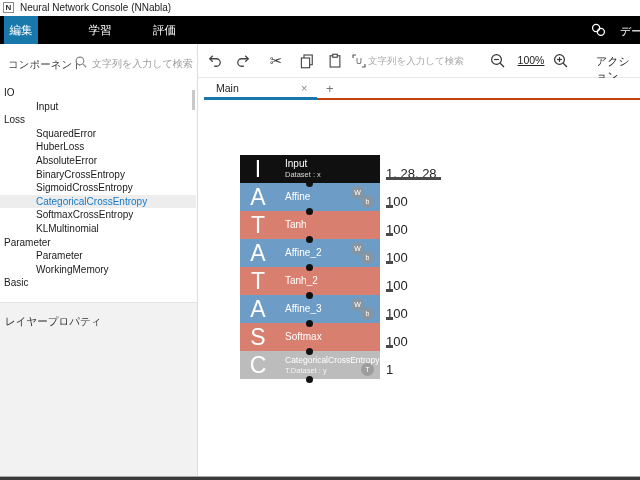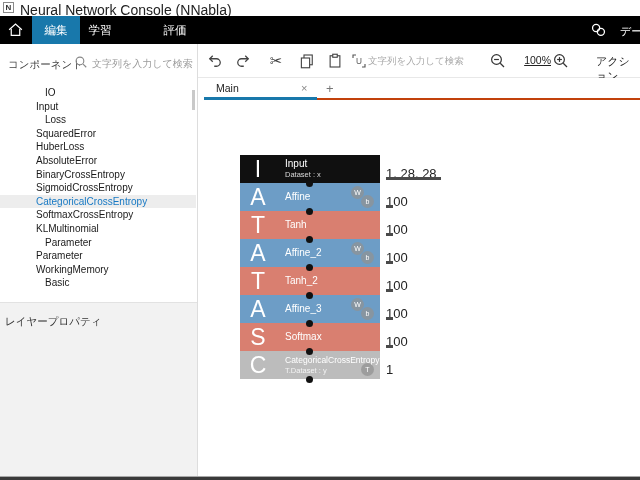--- a/index.html
+++ b/index.html
@@ -4,50 +4,50 @@
 <style>
   html,body{margin:0;padding:0;}
   #app{position:relative;width:640px;height:480px;background:#fff;overflow:hidden;
        font-family:"Liberation Sans","DejaVu Sans",sans-serif;-webkit-font-smoothing:antialiased;}
   .abs{position:absolute;}
 
   
   .titlebar{left:0;top:0;width:640px;height:16px;background:#fff;}
   .app-icon{left:3px;top:2px;width:11px;height:11px;border:1px solid #8a8a8a;box-sizing:border-box;
             font-size:8px;line-height:9px;text-align:center;color:#333;font-weight:bold;background:#fff;}
-  .title-text{left:20px;top:2px;font-size:14px;color:#222;}
+  .title-text{left:20px;top:2px;font-size:10px;color:#222;}
 
   
   .menubar{left:0;top:16px;width:640px;height:28px;background:#000;}
   .home-btn{left:2px;top:0;width:26px;height:28px;display:flex;align-items:center;justify-content:center;}
   .menu-tab{top:0;height:28px;line-height:28px;text-align:center;color:#fff;font-size:11.5px;cursor:default;}
   .menu-tab.active{background:#1878ab;}
   .mb-right-icon{left:590px;top:6px;width:17px;height:17px;}
   .mb-right-label{left:620px;top:8px;font-size:11px;color:#fff;white-space:nowrap;}
 
   
   .side-title{left:8px;top:58px;font-size:10.5px;color:#444;}
   .side-search-icon{left:74px;top:55px;width:14px;height:14px;}
   .side-search-text{left:92px;top:57px;font-size:10px;color:#9a9a9a;white-space:nowrap;width:102px;overflow:hidden;}
   .tree{left:0;top:86px;width:196px;}
   .tree-item{height:13.6px;line-height:13.6px;font-size:10px;color:#1a1a1a;white-space:nowrap;cursor:default;}
-  .tree-item.lvl1{padding-left:20px;margin-left:25px;}
+  .tree-item.lvl1{padding-left:4px;}
   .tree-item.lvl2{padding-left:36px;}
   .tree-item.selected{background:#ededed;color:#1779c4;}
   .side-scroll{left:192px;top:90px;width:3px;height:20px;background:#c9c9c9;}
   .props-section{left:0;top:302px;width:197px;height:175px;background:#f2f2f2;border-top:1px solid #e2e2e2;box-sizing:border-box;}
   .props-title{left:5px;top:12px;font-size:10.5px;color:#333;}
 
   .vdiv{left:197px;top:44px;width:1px;height:433px;background:#ddd;}
 
   
   .toolbar{left:198px;top:44px;width:442px;height:34px;background:#fff;border-bottom:1px solid #e8e8e8;box-sizing:border-box;}
   .tbtn{top:8px;width:18px;height:18px;}
   .tb-search-text{left:170px;top:11px;font-size:9.5px;color:#a8a8a8;white-space:nowrap;}
-  .tb-zoomlevel{left:313px;top:10px;width:40px;text-align:right;font-size:10.5px;color:#222;text-decoration:underline;}
+  .tb-zoomlevel{left:313px;top:10px;width:40px;text-align:center;font-size:10.5px;color:#222;text-decoration:underline;}
   .tb-action{left:398px;top:10px;font-size:11px;color:#222;}
 
   
   .tabstrip{left:204px;top:78px;width:442px;height:22px;background:#fff;border-bottom:2px solid #c2410c;box-sizing:border-box;}
   .tab{left:0;top:0;width:113px;height:22px;border-bottom:3px solid #1878ab;box-sizing:border-box;}
   .tab-label{left:12px;top:4px;font-size:10.5px;color:#222;}
   .tab-close{left:97px;top:4px;font-size:11px;color:#888;}
   .tab-add{left:122px;top:3px;font-size:13px;color:#777;}
 
   
@@ -87,23 +87,23 @@
 
   <div class="abs menubar">
     <div class="abs home-btn">
       <span>
         <svg width="17" height="17" viewBox="0 0 24 24" fill="none" stroke="#fff" stroke-width="1.7">
           <path d="M3 11 L12 3 L21 11"></path>
             <path d="M6 9.5 V19 H18 V9.5"></path>
         </svg>
       </span>
     </div>
-    <div class="abs menu-tab active" style="left:32px;width:48px;">編集</div>
+    <div class="abs menu-tab active" style="left:4px;width:34px;">編集</div>
     <div class="abs menu-tab" style="left:76px;width:48px;">学習</div>
-    <div class="abs menu-tab" style="left:151px;width:48px;">評価</div>
+    <div class="abs menu-tab" style="left:128px;width:48px;text-align:right;">評価</div>
     <div class="abs mb-right-icon">
       <svg width="17" height="17" viewBox="0 0 20 20" fill="none" stroke="#fff" stroke-width="1.5">
         <circle cx="7.2" cy="7" r="4.2"></circle>
           <circle cx="12.8" cy="11.6" r="4.2"></circle>
       </svg>
     </div>
     <div class="abs mb-right-label">デー</div>
   </div>
 
   <div class="abs side-title">コンポーネント</div>

